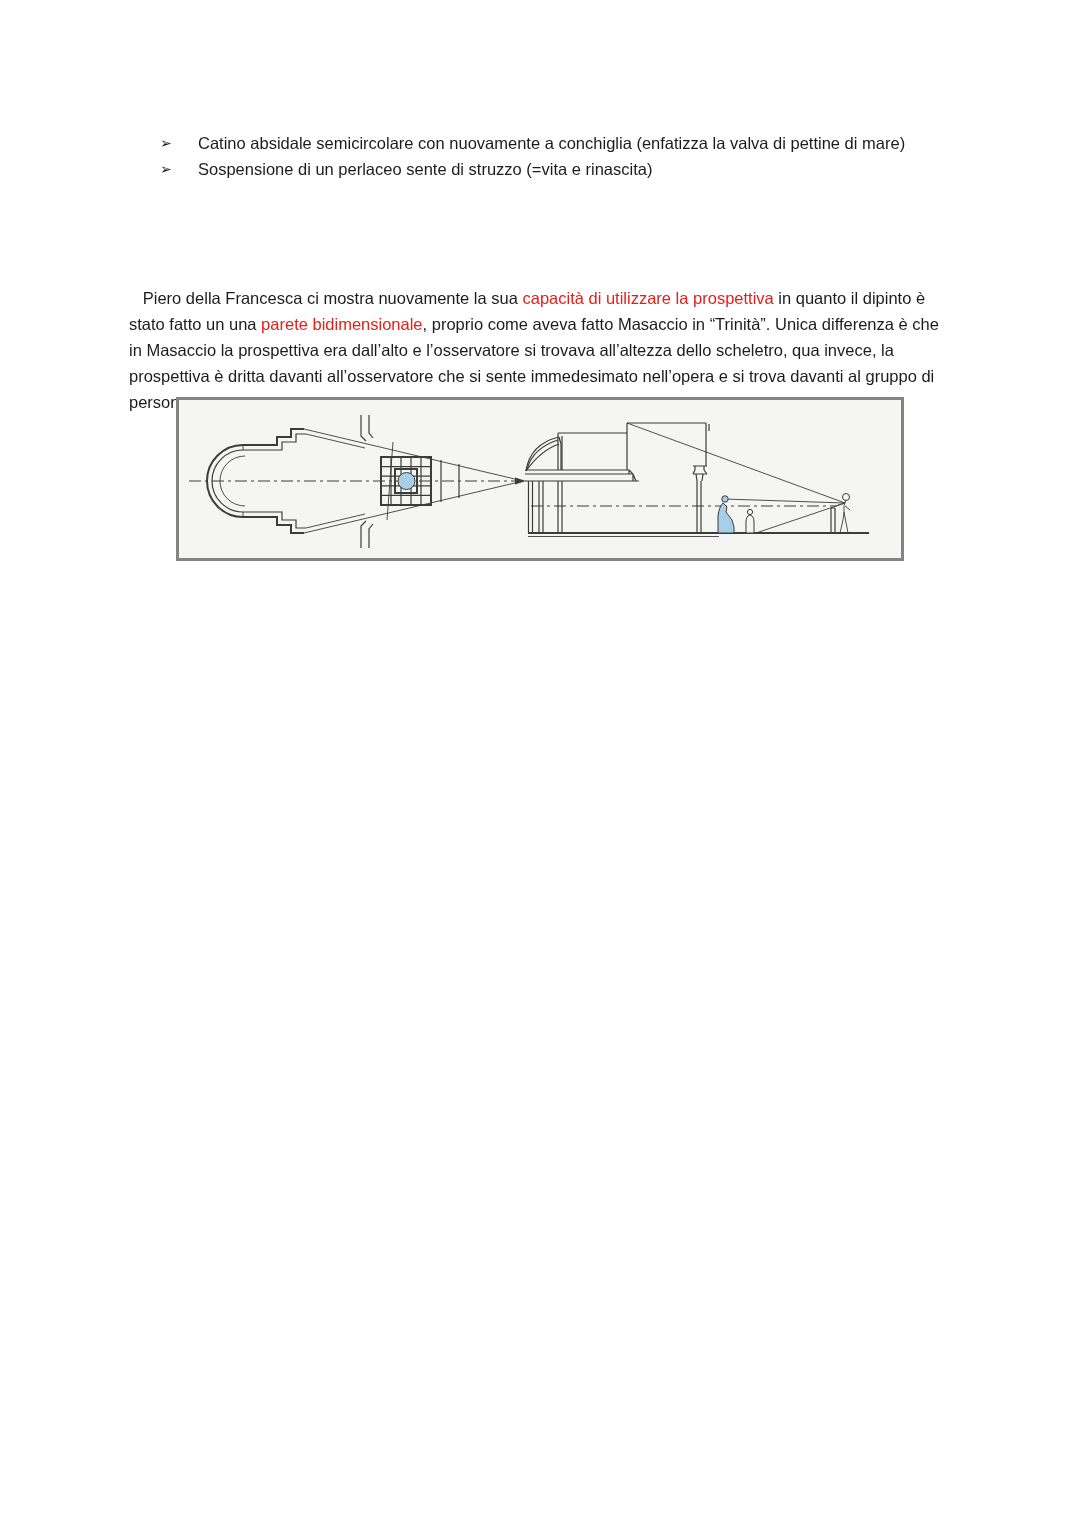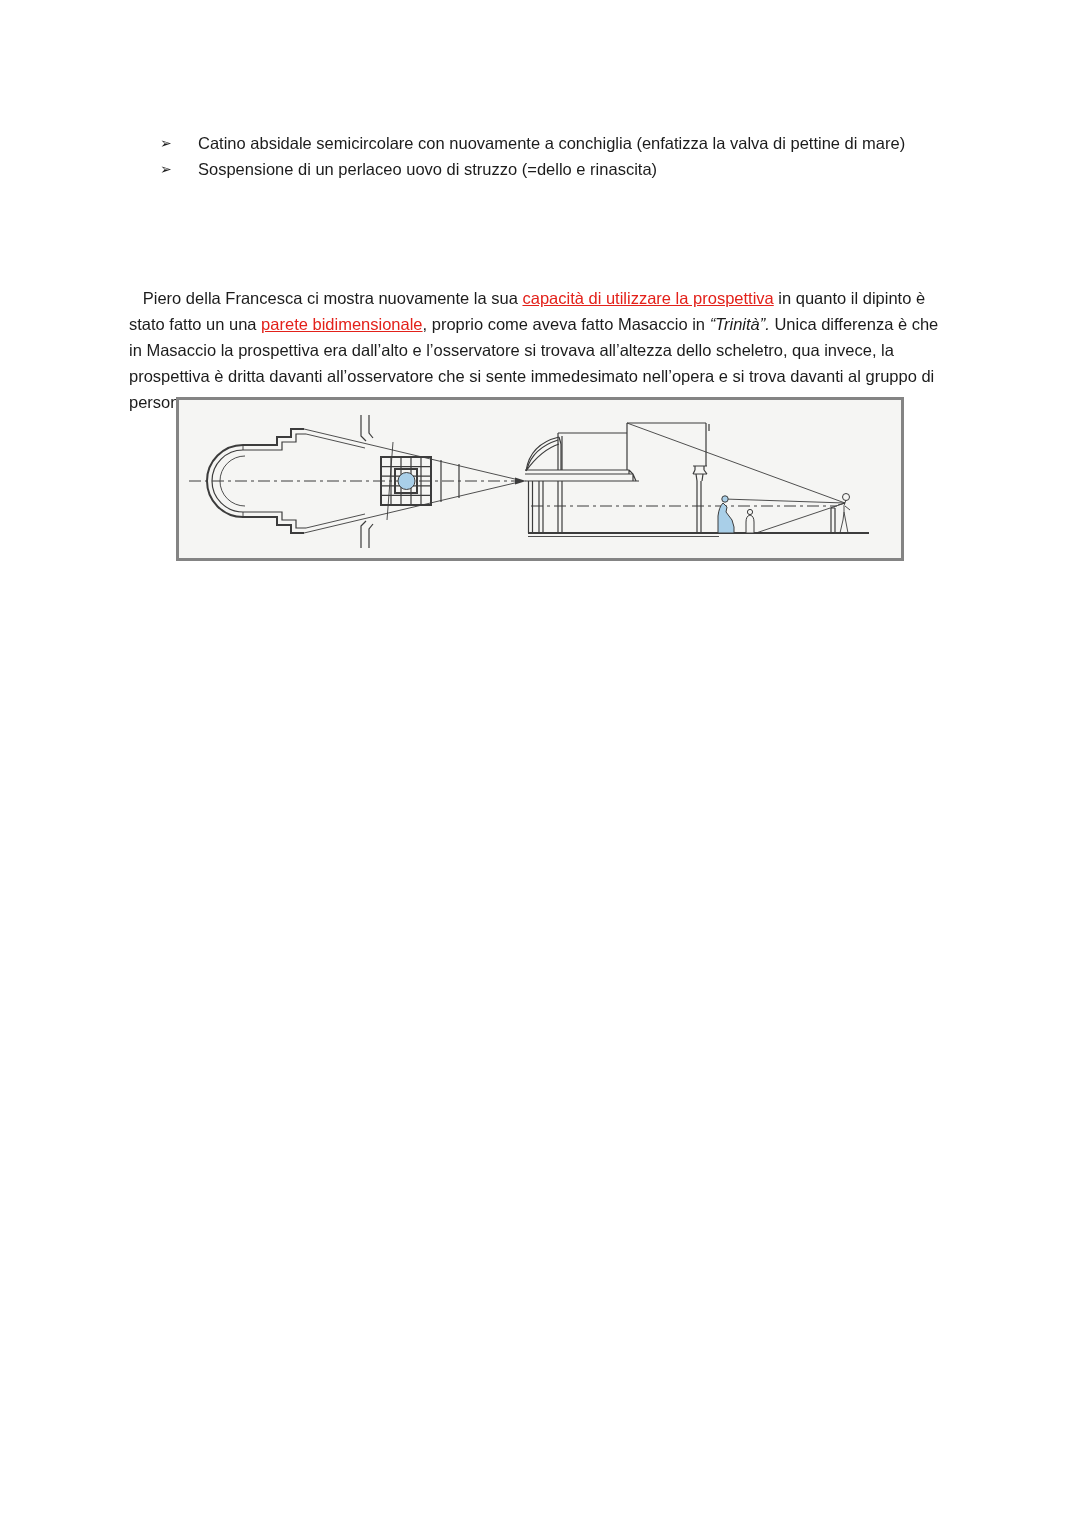--- a/index.html
+++ b/index.html
@@ -35,22 +35,22 @@
   }
   .bullets .btext{flex:1 1 auto;}
 
   
   .para{
     position:absolute;left:129px;top:233px;width:824px;
     margin:0;font-size:16.5px;line-height:26px;
     white-space:pre-wrap;
   }
   .seg-normal{color:var(--text);}
-  .seg-red{color:var(--accent-red);text-decoration:underline;}
-  .seg-italic{font-style:italic;}
+  .seg-red{color:var(--accent-red);}
+  .seg-italic{}
 
   
   .figure{
     position:absolute;left:176px;top:397px;
     width:722px;height:158px;
     border:3px solid var(--frame-border);
     background:var(--frame-background);
   }
   .figure svg{display:block;width:722px;height:158px;}
   .ln{stroke:var(--diagram-line);stroke-width:1.2;fill:none;}
@@ -68,21 +68,21 @@
 
   <ul class="bullets">
 
       <li>
         <span class="marker">➢</span>
         <span class="btext">Catino absidale semicircolare con nuovamente a conchiglia (enfatizza la valva di pettine di mare)</span>
       </li>
 
       <li>
         <span class="marker">➢</span>
-        <span class="btext">Sospensione di un perlaceo uovo di struzzo (=dello e rinascita)</span>
+        <span class="btext">Sospensione di un perlaceo sente di struzzo (=vita e rinascita)</span>
       </li>
     </ul>
 
   <p class="para">
     
   <span class="seg seg-normal"> Piero della Francesca ci mostra nuovamente la sua </span><span class="seg seg-red">capacità di utilizzare la prospettiva</span><span class="seg seg-normal"> in quanto il dipinto è stato fatto un una </span><span class="seg seg-red">parete bidimensionale</span><span class="seg seg-normal">, proprio come aveva fatto Masaccio in </span><span class="seg seg-italic">“Trinità”.</span><span class="seg seg-normal"> Unica differenza è che in Masaccio la prospettiva era dall’alto e l’osservatore si trovava all’altezza dello scheletro, qua invece, la prospettiva è dritta davanti all’osservatore che si sente immedesimato nell’opera e si trova davanti al gruppo di persone.</span></p>
 
   <div class="figure">
     <svg viewBox="0 0 722 158" aria-hidden="true">
 

